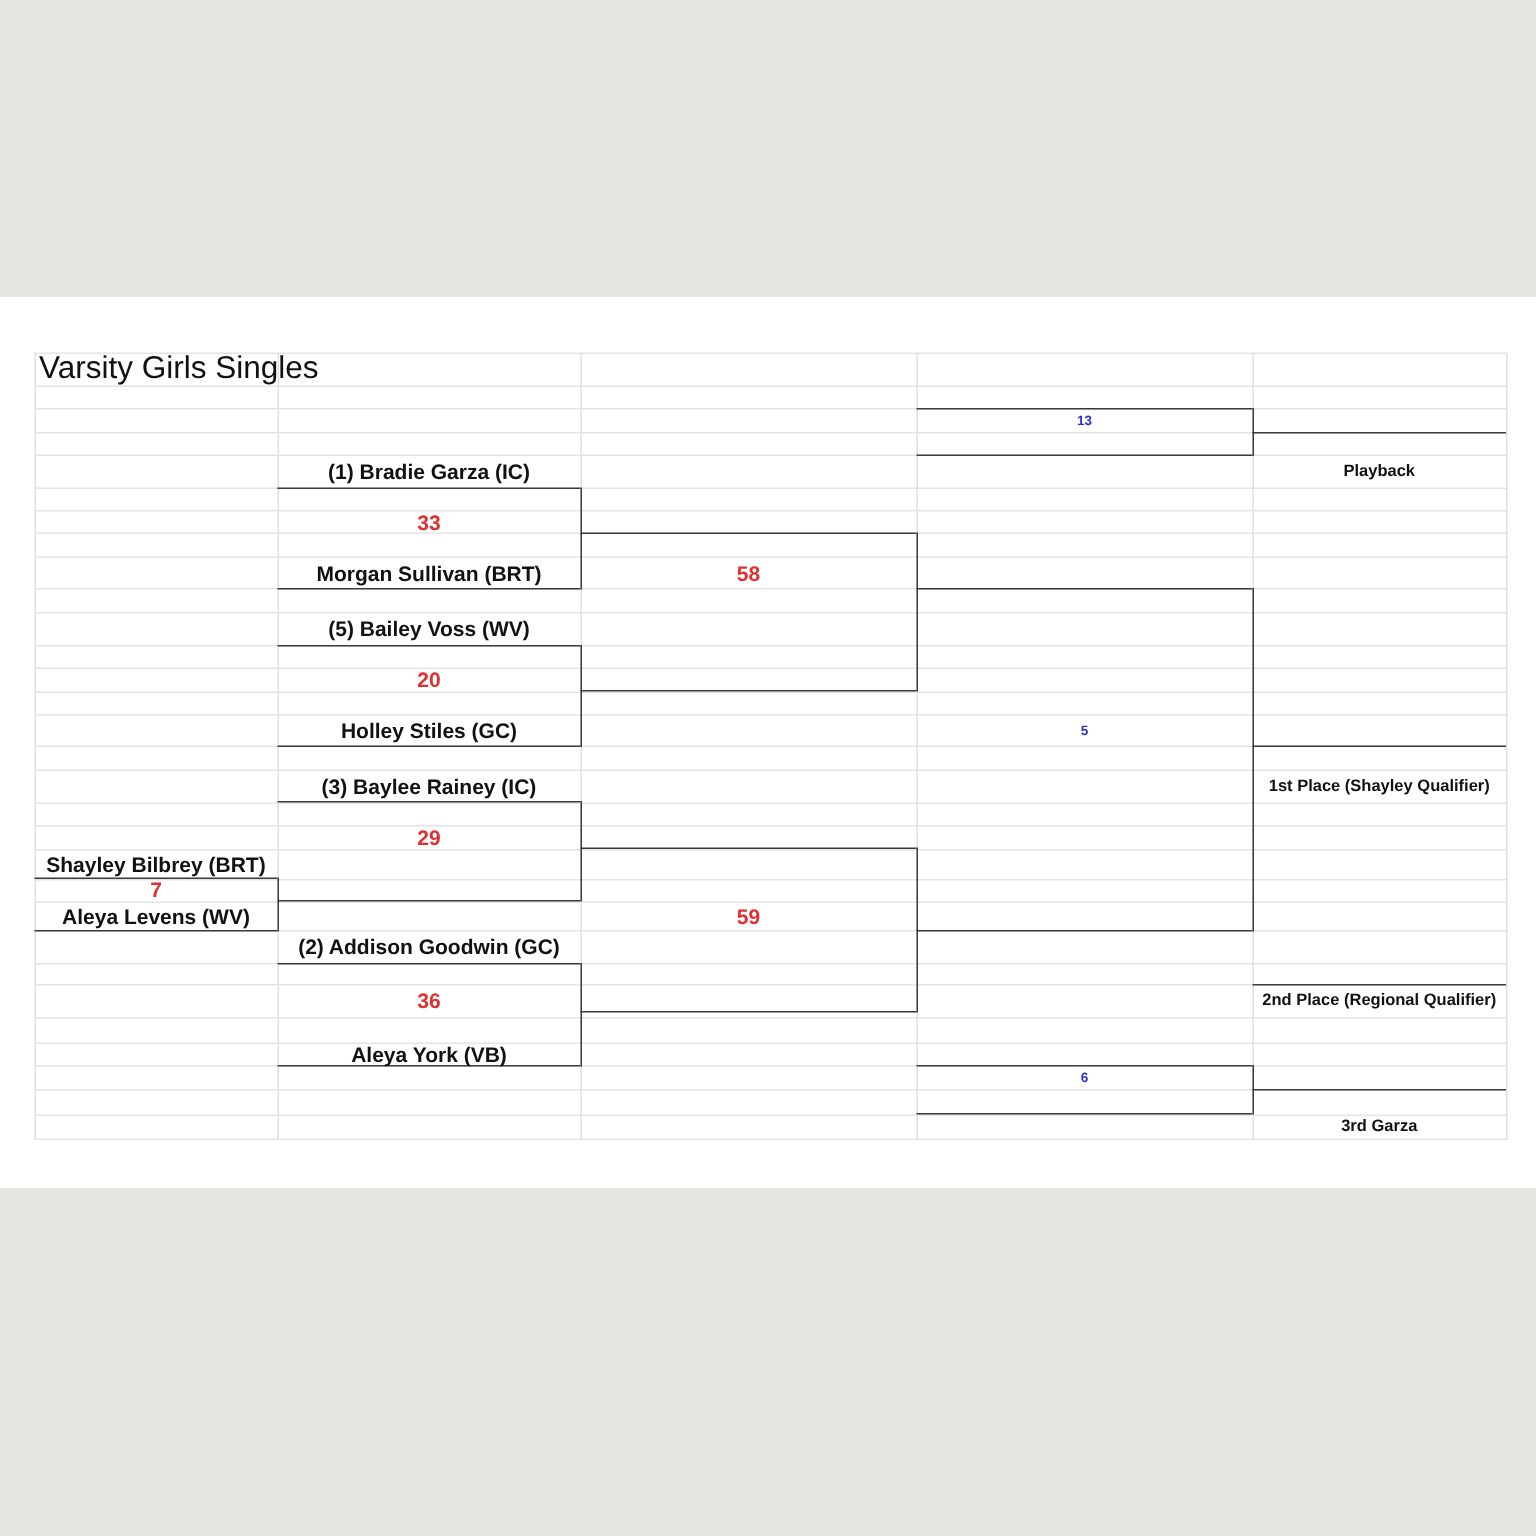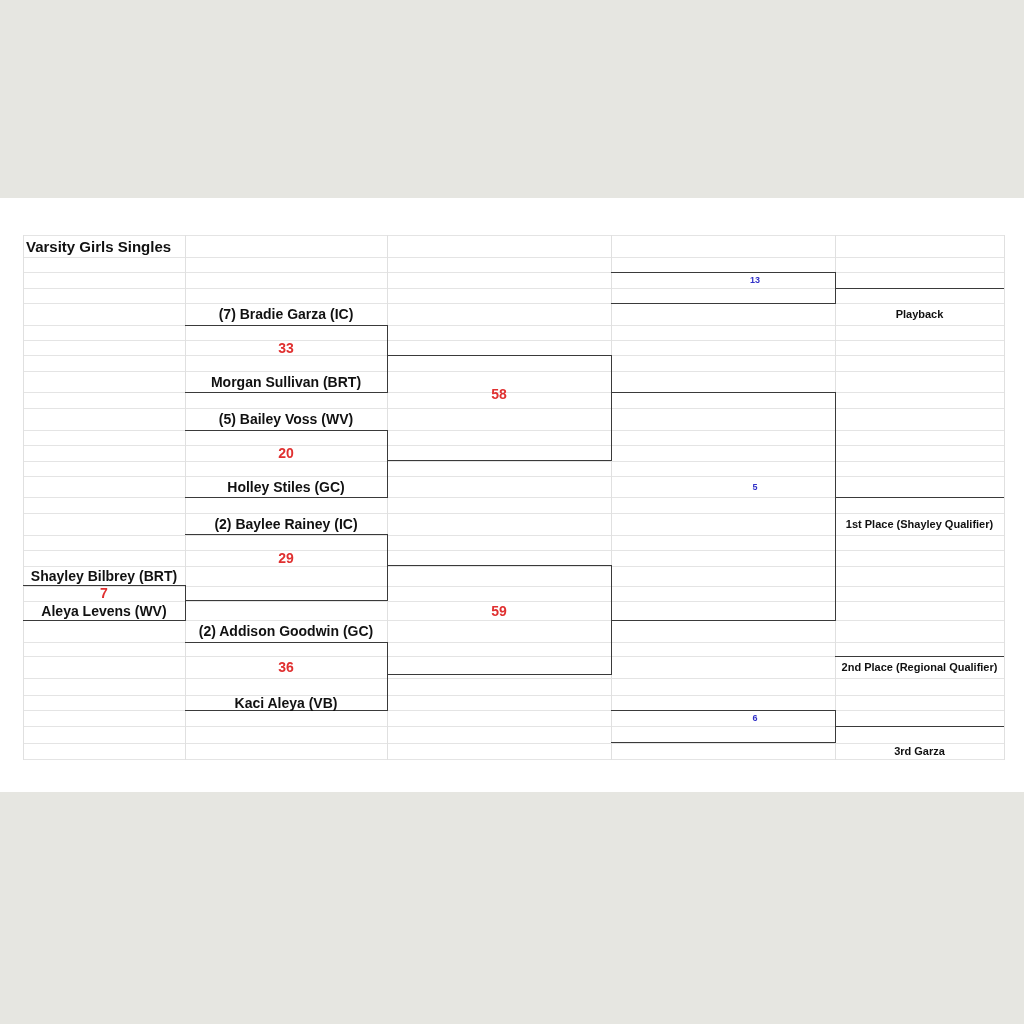--- a/index.html
+++ b/index.html
@@ -14,24 +14,24 @@
     }
     .grid { position: absolute; left: 0; top: 0; width: 1024px; height: 1024px; }
     .hgrid { position: absolute; height: 1px; background: #e4e4e4; }
     .vgrid { position: absolute; width: 1px; background: #e0e0e0; }
     .bh { position: absolute; height: 1px; background: #3a3a3a; }
     .bv { position: absolute; width: 1px; background: #3a3a3a; }
     .cell {
       position: absolute; display: flex; align-items: center; justify-content: center;
       white-space: nowrap; color: #111;
     }
-    .title { justify-content: flex-start; padding-left: 3px; font-weight: bold; font-size: 15px; }
+    .title { justify-content: flex-start; padding-left: 3px; font-weight: normal; font-size: 21px; }
     .name { font-weight: bold; font-size: 14px; }
     .match-red { color: #e03030; font-weight: bold; font-size: 14px; }
-    .match-blue { color: #3030c8; font-weight: bold; font-size: 9px; padding-left: 32px; }
+    .match-blue { color: #3030c8; font-weight: bold; font-size: 9px; }
     .place { font-weight: bold; font-size: 11px; }
   </style>
 </head>
 <body>
 
 <div class="sheet"></div>
 
 <div class="grid">
 
   <div class="hgrid" style="left:23px;width:981px;top:235px"></div>
@@ -116,36 +116,36 @@
   <div class="bv" style="left:835px;top:710px;height:33px"></div>
   <div class="bh" style="left:835px;width:169px;top:726px"></div>
 </div>
 
 <div class="cell title" style="left:23px;top:235px;width:180px;height:22px">Varsity Girls Singles</div>
 
 <div class="cell name" style="left:23px;top:566px;width:162px;height:20px">Shayley Bilbrey (BRT)</div>
 <div class="cell match-red" style="left:23px;top:586px;width:162px;height:14px">7</div>
 <div class="cell name" style="left:23px;top:601px;width:162px;height:19px">Aleya Levens (WV)</div>
 
-<div class="cell name" style="left:185px;top:303px;width:202px;height:22px">(7)  Bradie Garza (IC)</div>
+<div class="cell name" style="left:185px;top:303px;width:202px;height:22px">(1)  Bradie Garza (IC)</div>
 <div class="cell match-red" style="left:185px;top:340px;width:202px;height:15px">33</div>
 <div class="cell name" style="left:185px;top:371px;width:202px;height:21px">Morgan Sullivan (BRT)</div>
 
 <div class="cell name" style="left:185px;top:408px;width:202px;height:22px">(5) Bailey Voss (WV)</div>
 <div class="cell match-red" style="left:185px;top:445px;width:202px;height:16px">20</div>
 <div class="cell name" style="left:185px;top:476px;width:202px;height:21px">Holley Stiles (GC)</div>
 
-<div class="cell name" style="left:185px;top:513px;width:202px;height:22px">(2) Baylee Rainey (IC)</div>
+<div class="cell name" style="left:185px;top:513px;width:202px;height:22px">(3) Baylee Rainey (IC)</div>
 <div class="cell match-red" style="left:185px;top:550px;width:202px;height:16px">29</div>
 
 <div class="cell name" style="left:185px;top:620px;width:202px;height:22px">(2) Addison Goodwin (GC)</div>
 <div class="cell match-red" style="left:185px;top:656px;width:202px;height:22px">36</div>
-<div class="cell name" style="left:185px;top:695px;width:202px;height:15px">Kaci Aleya (VB)</div>
+<div class="cell name" style="left:185px;top:695px;width:202px;height:15px">Aleya York (VB)</div>
 
-<div class="cell match-red" style="left:387px;top:383px;width:224px;height:21px">58</div>
+<div class="cell match-red" style="left:387px;top:371px;width:224px;height:21px">58</div>
 <div class="cell match-red" style="left:387px;top:601px;width:224px;height:19px">59</div>
 
 <div class="cell match-blue" style="left:611px;top:272px;width:224px;height:16px">13</div>
 <div class="cell match-blue" style="left:611px;top:476px;width:224px;height:21px">5</div>
 <div class="cell match-blue" style="left:611px;top:710px;width:224px;height:16px">6</div>
 
 <div class="cell place" style="left:835px;top:303px;width:169px;height:22px">Playback</div>
 <div class="cell place" style="left:835px;top:513px;width:169px;height:22px">1st Place (Shayley Qualifier)</div>
 <div class="cell place" style="left:835px;top:656px;width:169px;height:22px">2nd Place (Regional Qualifier)</div>
 <div class="cell place" style="left:835px;top:743px;width:169px;height:16px">3rd Garza</div>

